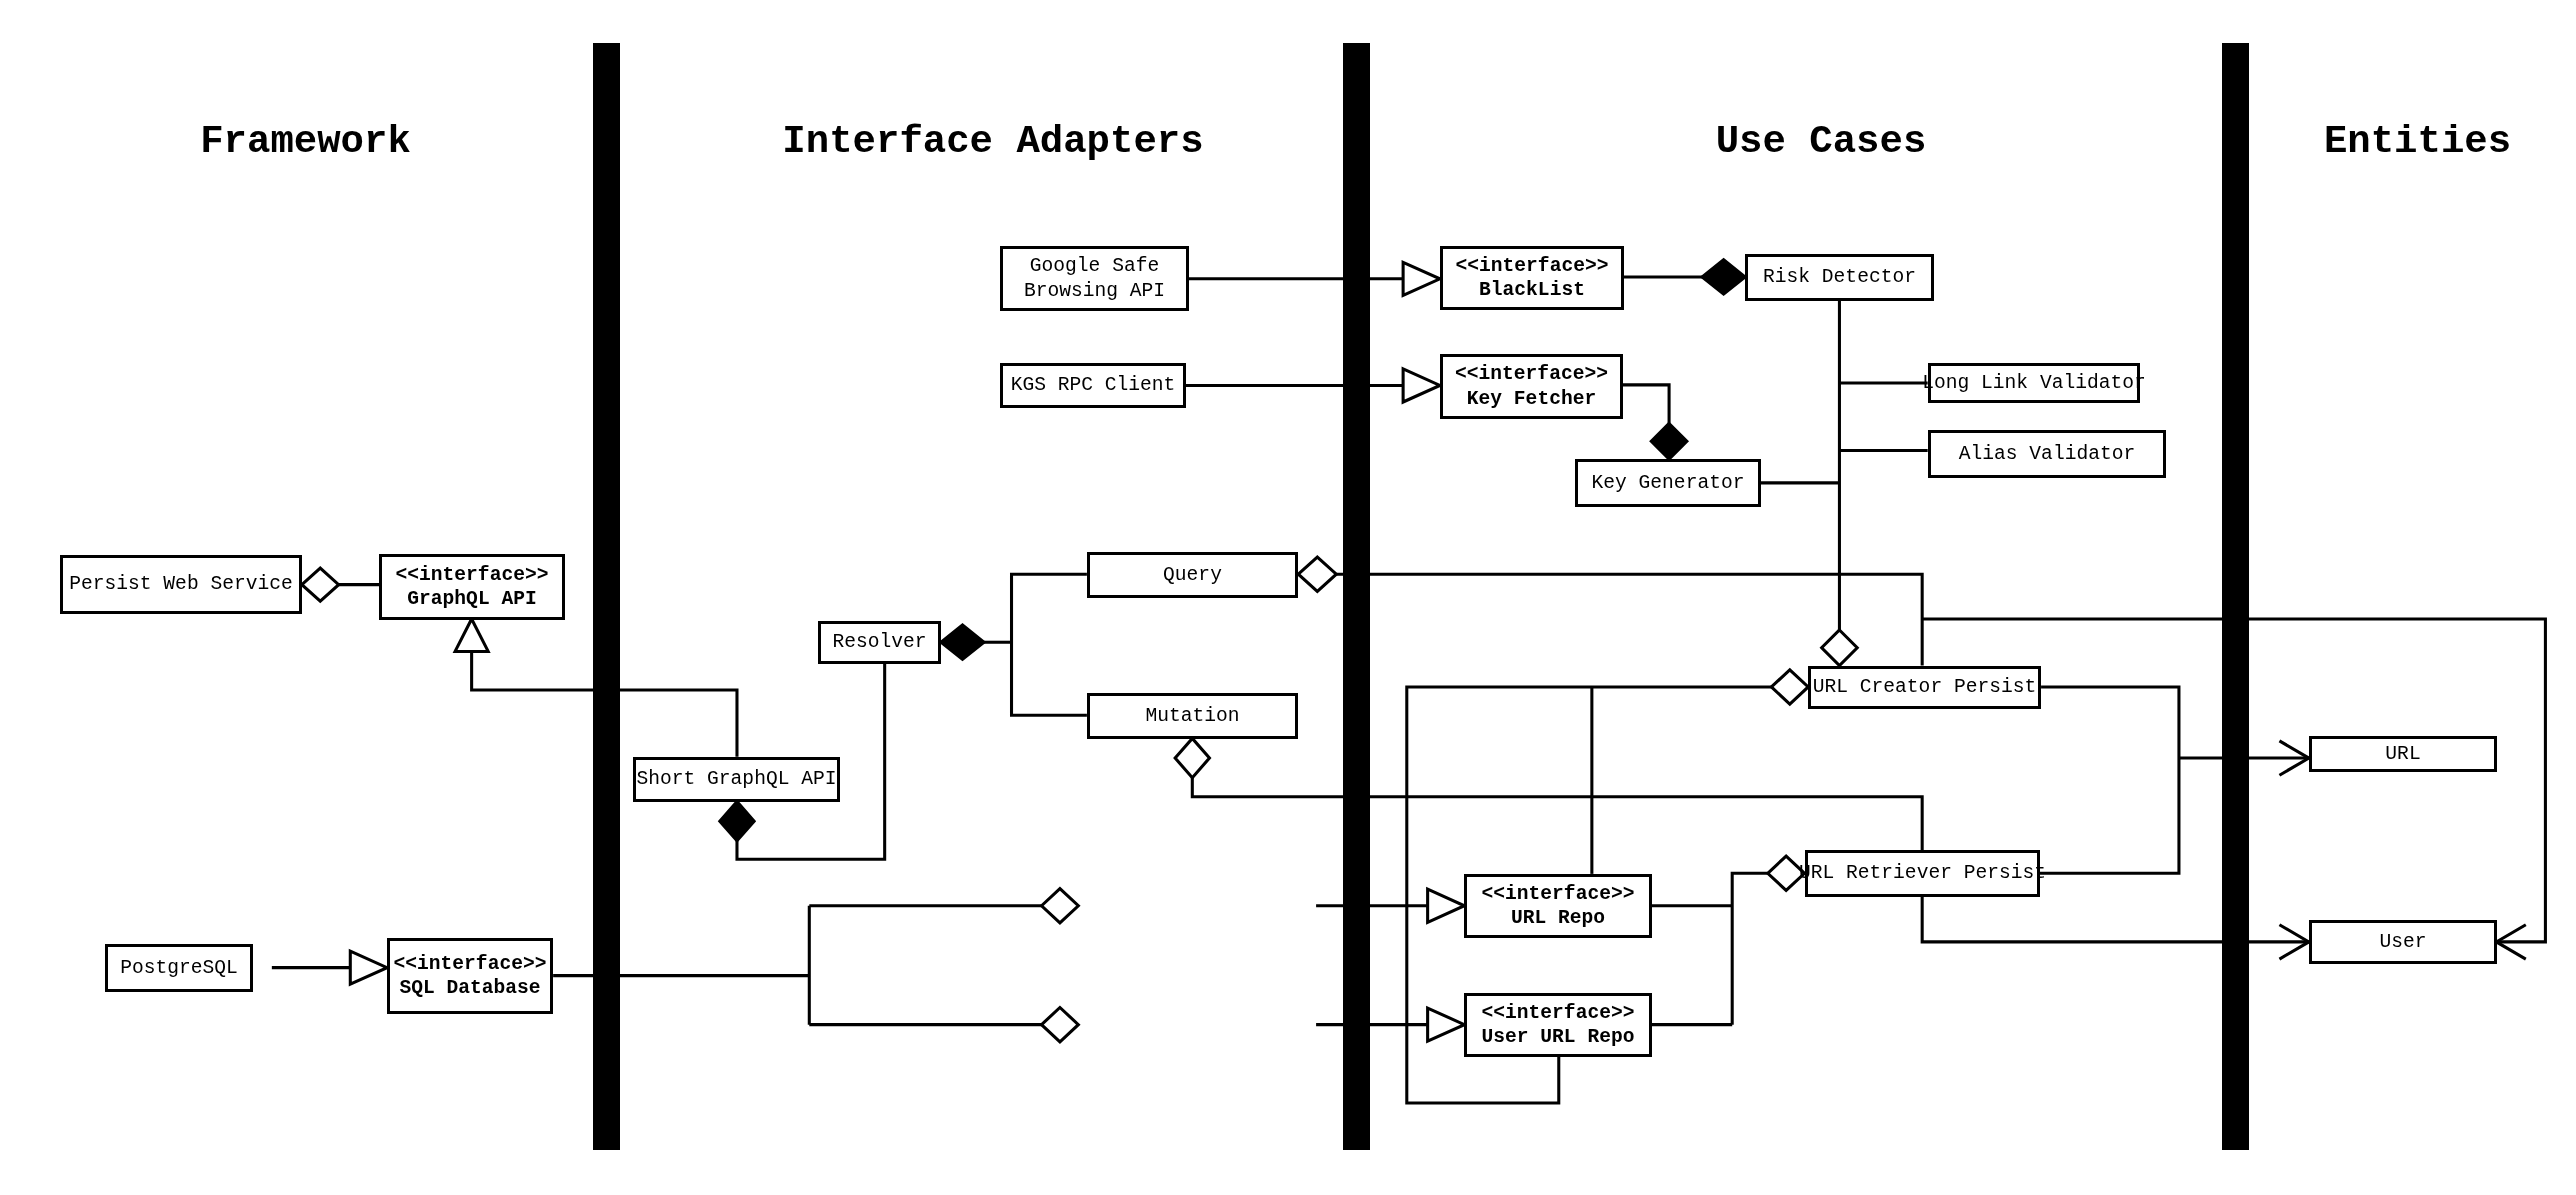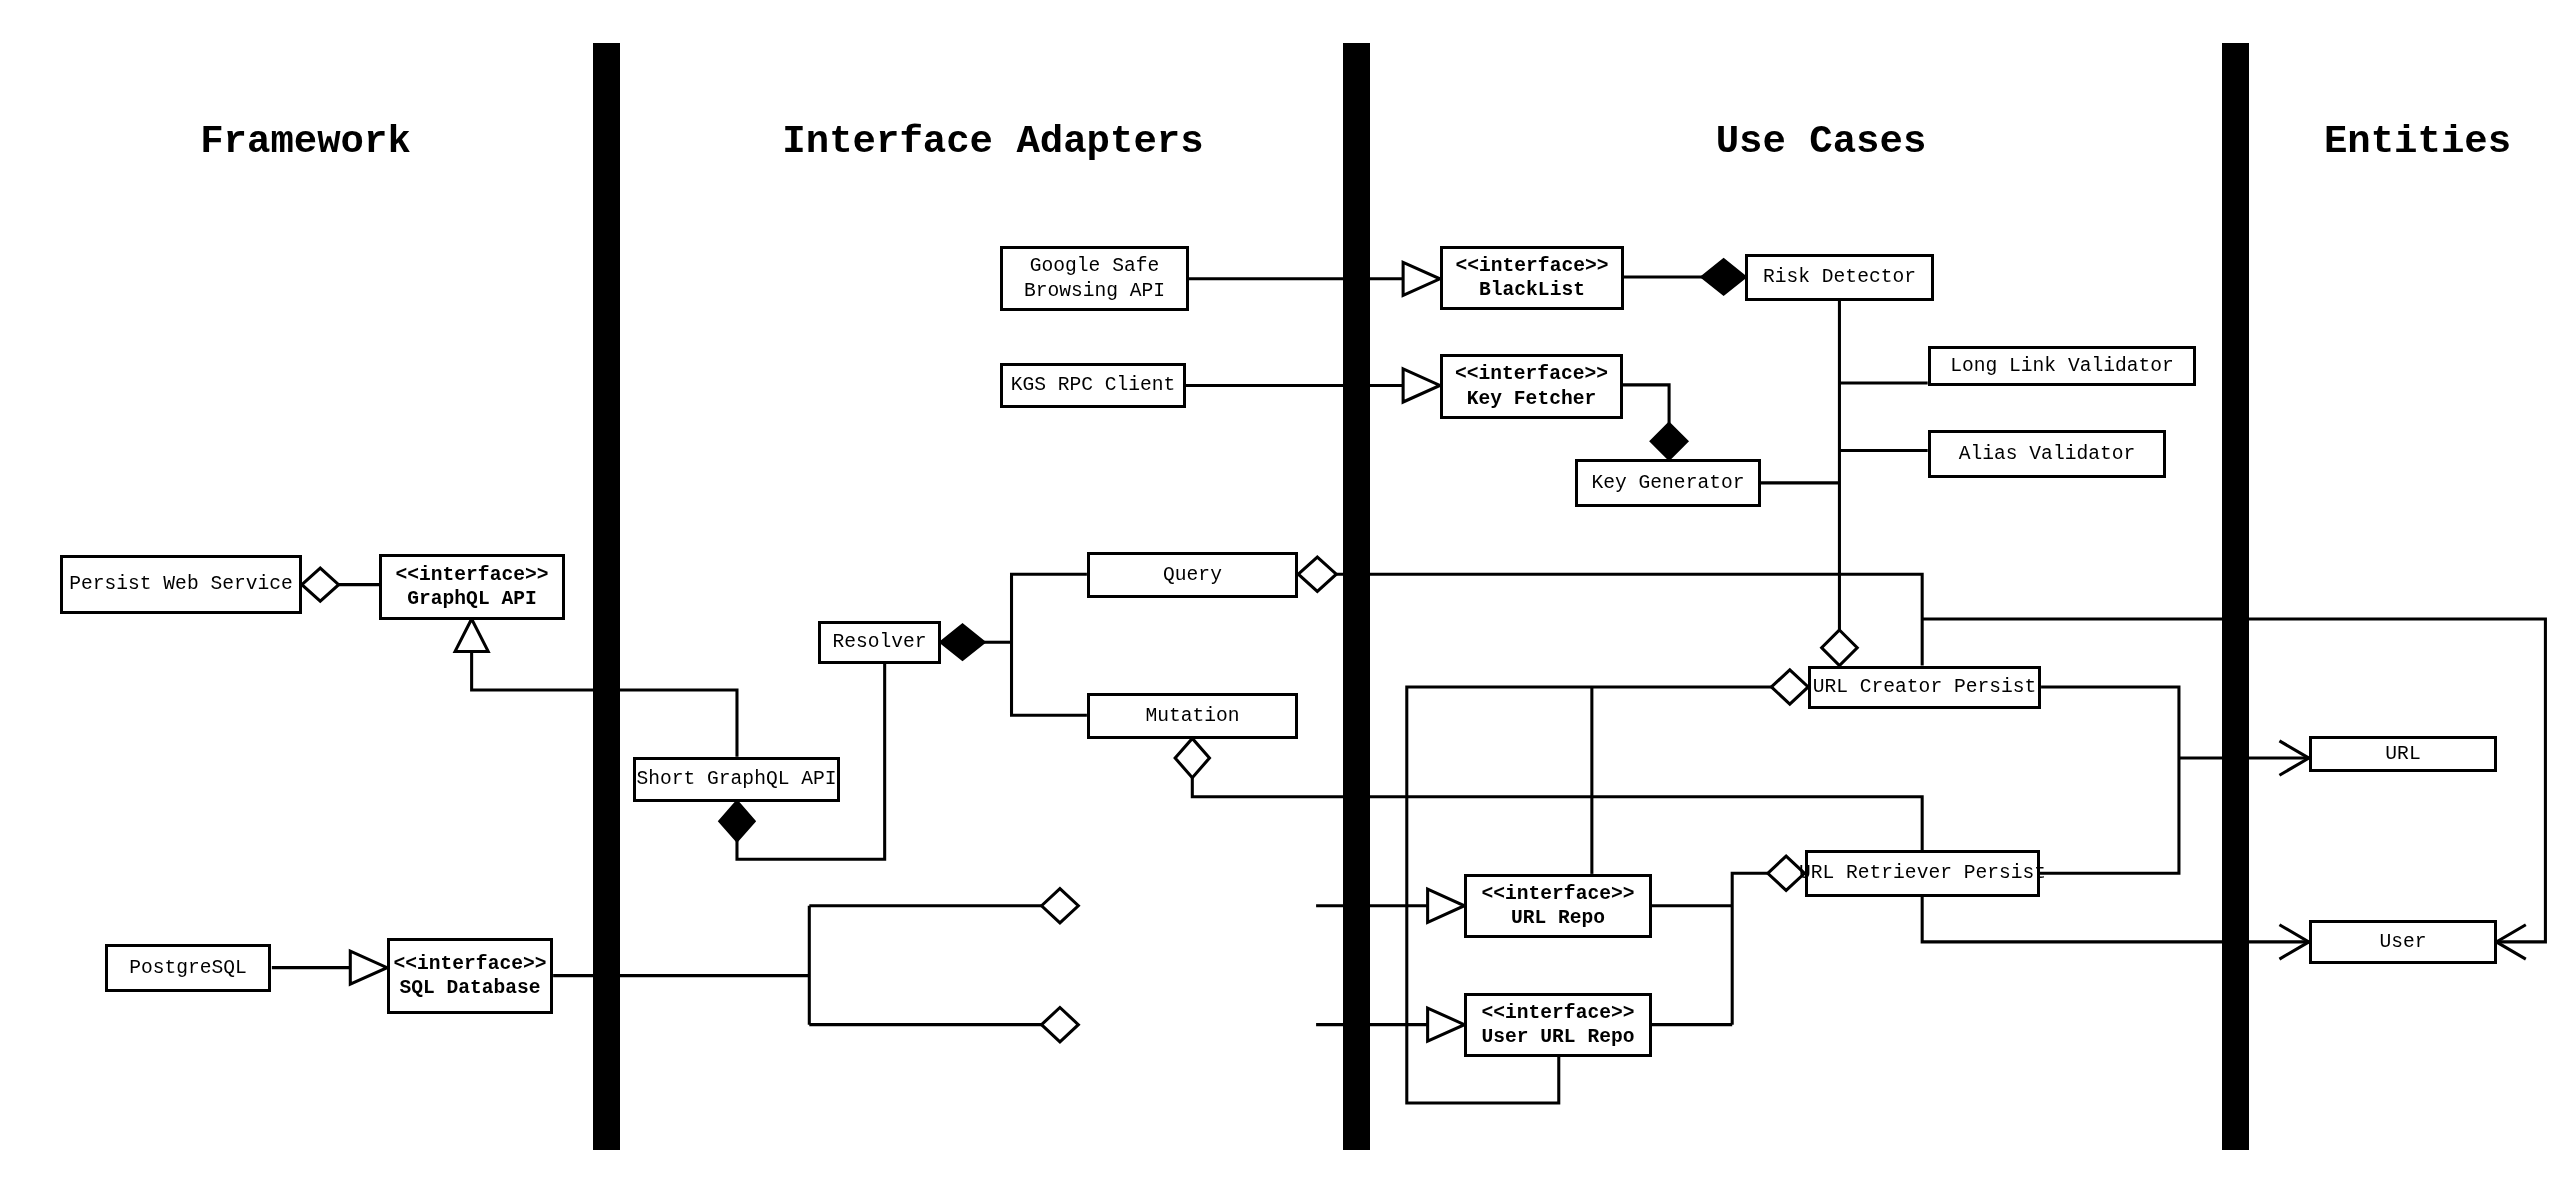--- a/index.html
+++ b/index.html
@@ -111,21 +111,21 @@
   <div class="node thick" style="left:986px;top:246px;width:189px;height:65px">
     <span>Google Safe</span>
     <span>Browsing API</span>
   </div>
   <div class="node" style="left:986px;top:363px;width:186px;height:45px">
     <span>KGS RPC Client</span>
   </div>
   <div class="node thick" style="left:46px;top:555px;width:242px;height:59px">
     <span>Persist Web Service</span>
   </div>
-  <div class="node thick" style="left:91px;top:944px;width:166px;height:48px">
+  <div class="node thick" style="left:91px;top:944px;width:148px;height:48px">
     <span>PostgreSQL</span>
   </div>
 
   <div class="node thick" style="left:365px;top:554px;width:186px;height:66px">
     <span class="stereo">&lt;&lt;interface&gt;&gt;</span>
     <span class="b">GraphQL API</span>
   </div>
   <div class="node thick" style="left:619px;top:757px;width:207px;height:45px">
     <span>Short GraphQL API</span>
   </div>
@@ -143,21 +143,21 @@
     <span class="stereo">&lt;&lt;interface&gt;&gt;</span>
     <span class="b">BlackList</span>
   </div>
   <div class="node" style="left:1731px;top:254px;width:189px;height:47px">
     <span>Risk Detector</span>
   </div>
   <div class="node thick" style="left:1426px;top:354px;width:183px;height:65px">
     <span class="stereo">&lt;&lt;interface&gt;&gt;</span>
     <span class="b">Key Fetcher</span>
   </div>
-  <div class="node" style="left:1914px;top:346px;width:268px;height:40px">
+  <div class="node" style="left:1914px;top:363px;width:212px;height:40px">
     <span>Long Link Validator</span>
   </div>
   <div class="node" style="left:1914px;top:430px;width:238px;height:48px">
     <span>Alias Validator</span>
   </div>
   <div class="node" style="left:1561px;top:459px;width:186px;height:48px">
     <span>Key Generator</span>
   </div>
   <div class="node" style="left:1794px;top:666px;width:233px;height:43px">
     <span>URL Creator Persist</span>

